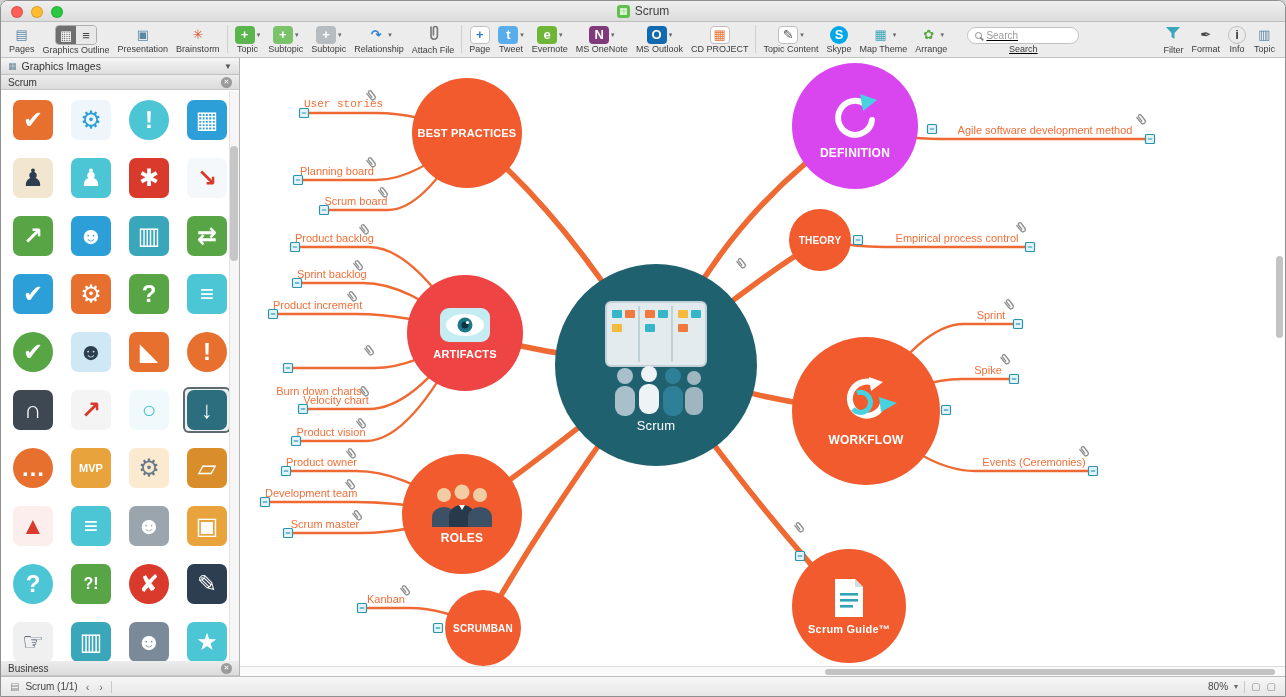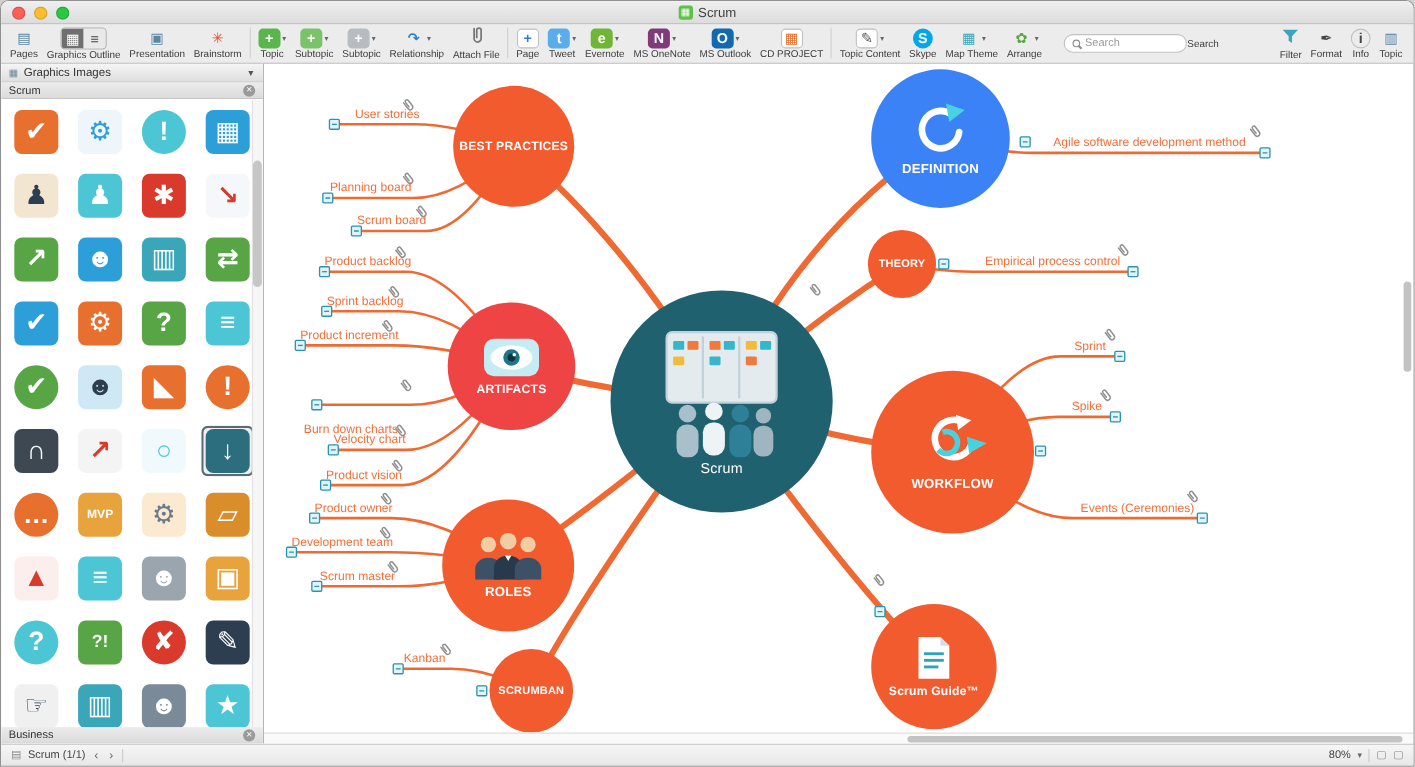--- a/index.html
+++ b/index.html
@@ -26,22 +26,22 @@
   .tb-icon-row { height:20px; display:flex; align-items:center; gap:1px; }
   .tb-tile { min-width:20px; height:18px; border-radius:4px; display:flex; align-items:center;
     justify-content:center; font-size:13px; font-weight:bold; line-height:1; padding:0 2px; }
   .tb-tile.bordered { border:1px solid #bfbfbf; }
   .tb-tile.round { border-radius:50%; width:18px; min-width:18px; }
   .tb-caption { font-size:9px; color:#3c3c3c; white-space:nowrap; }
   .tb-dd { font-size:7px; color:#666; margin-left:1px; }
   .tb-sep { width:1px; background:#cfcfcf; margin:2px 3px; }
   .seg { display:flex; border:1px solid #aeaeae; border-radius:4px; overflow:hidden; }
   .seg .tb-tile { border-radius:0; }
-  .tb-search { display:flex; flex-direction:row; align-items:center; justify-content:center;
-    padding:2px 6px 1px; margin-left:10px; }
+  .tb-search { display:flex; flex-direction:column; align-items:center; justify-content:flex-end;
+    padding:2px 6px 1px; margin-left:10px;text-decoration:underline; }
   .search-box { width:112px; height:17px; border:1px solid #c2c2c2; border-radius:9px; background:#fff;
     display:flex; align-items:center; gap:4px; padding:0 7px; font-size:10px; color:#9a9a9a; }
   .mag { width:7px; height:7px; border:1.5px solid #8e8e8e; border-radius:50%; position:relative; flex:0 0 7px;}
   .mag::after { content:""; position:absolute; width:4px; height:1.5px; background:#8e8e8e;
     transform:rotate(45deg); right:-3px; bottom:-1px; }
   .tb-right { margin-left:auto; display:flex; }
 
   
   .main { flex:1; display:flex; overflow:hidden; position:relative; }
 
@@ -557,42 +557,42 @@
           <rect x="555.5" y="493.5" width="9" height="9" rx="1" fill="#e2f4f9" stroke="#2a93ad" stroke-width="1.2"></rect>
           <line x1="557.8" y1="498" x2="562.2" y2="498" stroke="#2a93ad" stroke-width="1.2"></line>
           <g transform="translate(502,206) rotate(-38) scale(0.85)">
             <path d="M-3 -6 v8 a2.8 2.8 0 0 0 5.6 0 v-7 a1.8 1.8 0 0 0 -3.6 0 v6" fill="none" stroke="#8f8f8f" stroke-width="1.6" stroke-linecap="round"></path>
           </g>
           <g transform="translate(560,470) rotate(-38) scale(0.85)">
             <path d="M-3 -6 v8 a2.8 2.8 0 0 0 5.6 0 v-7 a1.8 1.8 0 0 0 -3.6 0 v6" fill="none" stroke="#8f8f8f" stroke-width="1.6" stroke-linecap="round"></path>
           </g>
         </svg>
       <div id="nodes">
-          <div class="blabel" style="left: 76px; top: 40px; width: 72px; color: rgb(240, 112, 58);">User stories</div>
+          <div class="blabel" style="left: 64px; top: 40px; width: 72px; color: rgb(240, 112, 58); font-family: Liberation Mono, monospace;">User stories</div>
           <div class="blabel" style="left: 58px; top: 107px; width: 78px; color: rgb(240, 112, 58);">Planning board</div>
           <div class="blabel" style="left: 84px; top: 137px; width: 64px; color: rgb(240, 112, 58);">Scrum board</div>
           <div class="blabel" style="left: 700px; top: 66px; width: 210px; color: rgb(240, 112, 58);">Agile software development method</div>
           <div class="blabel" style="left: 644px; top: 174px; width: 146px; color: rgb(240, 112, 58);">Empirical process control</div>
           <div class="blabel" style="left: 55px; top: 174px; width: 74px; color: rgb(240, 112, 58);">Product backlog</div>
           <div class="blabel" style="left: 57px; top: 210px; width: 66px; color: rgb(240, 112, 58);">Sprint backlog</div>
           <div class="blabel" style="left: 33px; top: 241px; width: 84px; color: rgb(240, 112, 58);">Product increment</div>
           <div class="blabel" style="left: 36px; top: 295px; width: 86px; color: rgb(240, 112, 58); margin-top: 32px;">Burn down charts</div>
           <div class="blabel" style="left: 63px; top: 336px; width: 66px; color: rgb(240, 112, 58);">Velocity chart</div>
           <div class="blabel" style="left: 56px; top: 368px; width: 70px; color: rgb(240, 112, 58);">Product vision</div>
           <div class="blabel" style="left: 724px; top: 251px; width: 54px; color: rgb(240, 112, 58);">Sprint</div>
           <div class="blabel" style="left: 722px; top: 306px; width: 52px; color: rgb(240, 112, 58);">Spike</div>
           <div class="blabel" style="left: 735px; top: 398px; width: 118px; color: rgb(240, 112, 58);">Events (Ceremonies)</div>
           <div class="blabel" style="left: 46px; top: 398px; width: 70px; color: rgb(240, 112, 58);">Product owner</div>
           <div class="blabel" style="left: 25px; top: 429px; width: 90px; color: rgb(240, 112, 58);">Development team</div>
           <div class="blabel" style="left: 48px; top: 460px; width: 74px; color: rgb(240, 112, 58);">Scrum master</div>
           <div class="blabel" style="left: 122px; top: 535px; width: 48px; color: rgb(240, 112, 58);">Kanban</div>
           <div class="topic" style="left: 172px; top: 20px; width: 110px; height: 110px; background: rgb(241, 91, 46);">
             <span class="tlabel" style="font-size: 11px;">BEST PRACTICES</span>
           </div>
-          <div class="topic" style="left: 552px; top: 5px; width: 126px; height: 126px; background: #3b82f6;">
+          <div class="topic" style="left: 552px; top: 5px; width: 126px; height: 126px; background: #d946ef;">
             <svg width="56" height="50" viewBox="0 0 56 50">
               <path d="M45 28 a17 17 0 1 1 -7 -16" fill="none" stroke="#ffffff" stroke-width="6" stroke-linecap="round"></path>
               <polygon points="33 2 50 8 36 19" fill="#47d2e2"></polygon>
             </svg>
             <span class="tlabel" style="font-size: 12px; margin-top: 4px;">DEFINITION</span>
           </div>
           <div class="topic" style="left: 549px; top: 151px; width: 62px; height: 62px; background: rgb(241, 91, 46);">
             <span class="tlabel" style="font-size: 10px;">THEORY</span>
           </div>
           <div class="topic" style="left: 167px; top: 217px; width: 116px; height: 116px; background: #ef4444;">

